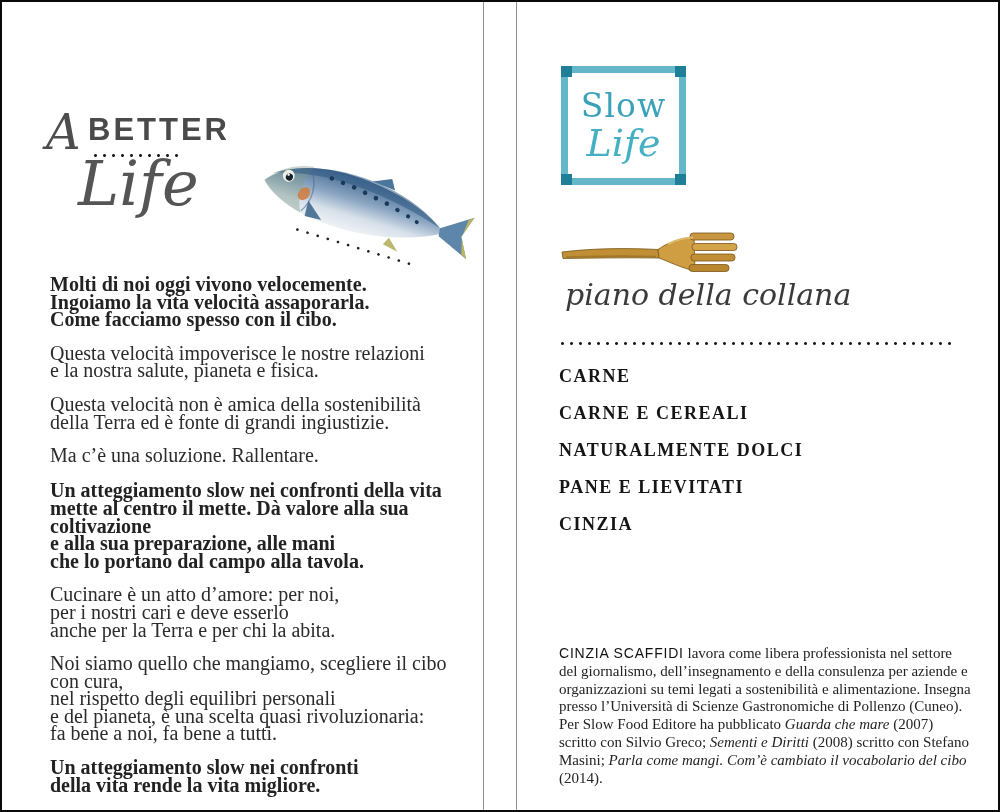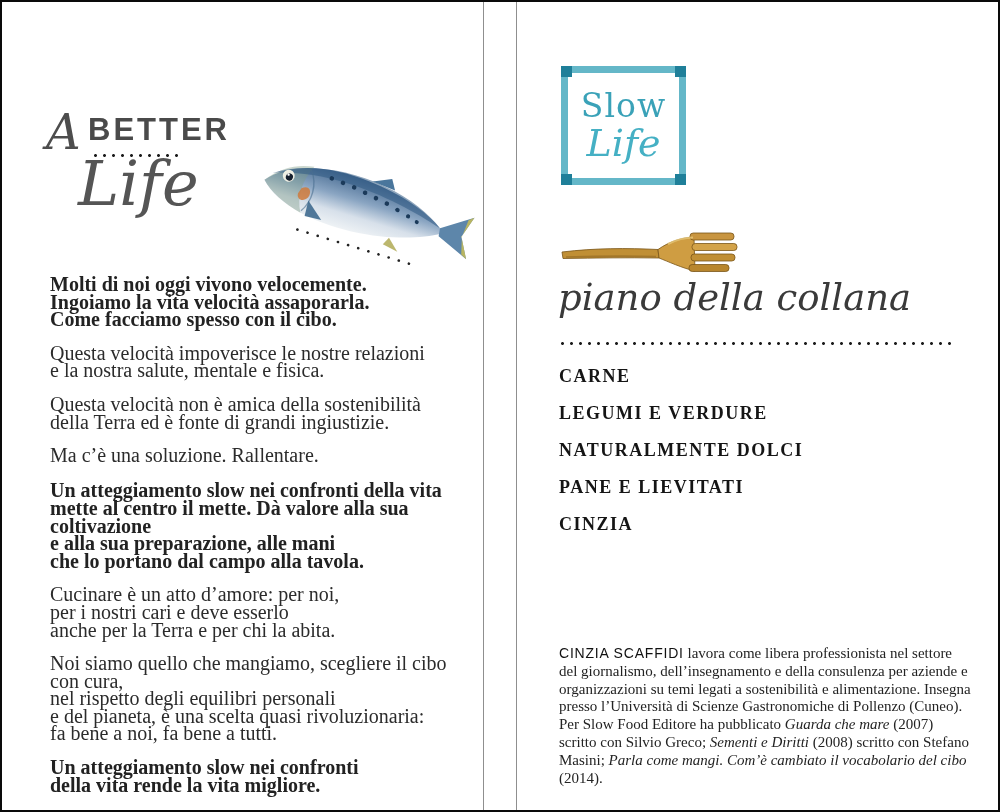--- a/index.html
+++ b/index.html
@@ -55,22 +55,22 @@
     line-height:1;letter-spacing:1px;
   }
   .logo-life{
     font-family:"DejaVu Serif",serif;font-style:italic;font-size:38px;
     color:#45b0c4;line-height:1;margin-top:2px;
   }
 
   .fork{left:39px;top:226px;}
 
   .collana-heading{
-    left:41px;top:276px;font-family:"DejaVu Serif",serif;font-style:italic;
-    font-size:37px;color:#3a3a3a;line-height:1.1;
+    left:48px;top:276px;font-family:"DejaVu Serif",serif;font-style:italic;
+    font-size:30px;color:#3a3a3a;line-height:1.1;
   }
   .collana-dots{left:41px;top:338px;width:395px;height:7px;}
 
   .series-list{left:42px;top:362px;}
   .series-item{
     font-family:Liberation Serif, serif;font-weight:700;font-size:18px;
     letter-spacing:1.5px;color:#151515;height:24px;margin-bottom:13px;line-height:24px;
   }
 
   .bio{
@@ -127,21 +127,21 @@
         <path d="M62 62 L80 77 L63 78 Z" fill="#3f6a8f" opacity="0.9"></path>
         <path d="M150 74 L162 85 L146 82 Z" fill="#b0aa55" opacity="0.85"></path>
         <path d="M196 50 L226 30 L219 52 L230 72 L197 58 Z" fill="#5d86aa"></path>
         <path d="M221 34 L226 30 L219 52 L230 72 L224 69 L219.5 52 Z" fill="#cfc14f" opacity="0.8"></path>
         <line x1="60" y1="93" x2="185" y2="93" stroke="#222" stroke-width="2.6" stroke-dasharray="0.1 10.5" stroke-linecap="round"></line>
       </g>
     </svg>
 
     <div class="abs body-text" id="left-paragraphs">
         <p><span class="b">Molti di noi oggi vivono velocemente.</span><br><span class="b">Ingoiamo la vita velocità assaporarla.</span><br><span class="b">Come facciamo spesso con il cibo.</span></p>
-        <p><span>Questa velocità impoverisce le nostre relazioni</span><br><span>e la nostra salute, mentale e fisica.</span></p>
+        <p><span>Questa velocità impoverisce le nostre relazioni</span><br><span>e la nostra salute, pianeta e fisica.</span></p>
         <p><span>Questa velocità non è amica della sostenibilità</span><br><span>della Terra ed è fonte di grandi ingiustizie.</span></p>
         <p><span>Ma c’è una soluzione. Rallentare.</span><br><br><span class="b">Un atteggiamento slow nei confronti della vita</span><br><span class="b">mette al centro il mette. Dà valore alla sua coltivazione</span><br><span class="b">e alla sua preparazione, alle mani</span><br><span class="b">che lo portano dal campo alla tavola.</span></p>
         <p><span>Cucinare è un atto d’amore: per noi,</span><br><span>per i nostri cari e deve esserlo</span><br><span>anche per la Terra e per chi la abita.</span></p>
         <p><span>Noi siamo quello che mangiamo, scegliere il cibo con cura,</span><br><span>nel rispetto degli equilibri personali</span><br><span>e del pianeta, è una scelta quasi rivoluzionaria:</span><br><span>fa bene a noi, fa bene a tutti.</span></p>
         <p><span class="b">Un atteggiamento slow nei confronti</span><br><span class="b">della vita rende la vita migliore.</span></p>
       </div>
   </div>
 
   <div class="page page-right">
 
@@ -165,21 +165,21 @@
       </g>
       <path d="M10 29 C 45 28 75 28 100 28.5" stroke="#8a6420" stroke-width="1.6" fill="none" opacity="0.55"></path>
       <path d="M112 16 C 122 11 130 9.5 137 9.5" stroke="#e8c97a" stroke-width="2" fill="none" opacity="0.8"></path>
     </svg>
 
     <div class="abs collana-heading">piano della collana</div>
     <div class="abs collana-dots dotted"></div>
 
     <div class="abs series-list" id="series-list">
         <div class="series-item">CARNE</div>
-        <div class="series-item">LEGUMI E VERDURE</div>
+        <div class="series-item">CARNE E CEREALI</div>
         <div class="series-item">NATURALMENTE DOLCI</div>
         <div class="series-item">PANE E LIEVITATI</div>
         <div class="series-item">CINZIA</div>
       </div>
 
     <p class="abs bio" id="bio-text"><span class="name">CINZIA SCAFFIDI</span><span> lavora come libera professionista nel settore del giornalismo, dell’insegnamento e della consulenza per aziende e organizzazioni su temi legati a sostenibilità e alimentazione. Insegna presso l’Università di Scienze Gastronomiche di Pollenzo (Cuneo). Per Slow Food Editore ha pubblicato </span><span class="it">Guarda che mare</span><span> (2007) scritto con Silvio Greco; </span><span class="it">Sementi e Diritti</span><span> (2008) scritto con Stefano Masini; </span><span class="it">Parla come mangi. Com’è cambiato il vocabolario del cibo</span><span> (2014).</span></p>
   </div>
 </div>
 
 </body></html>

